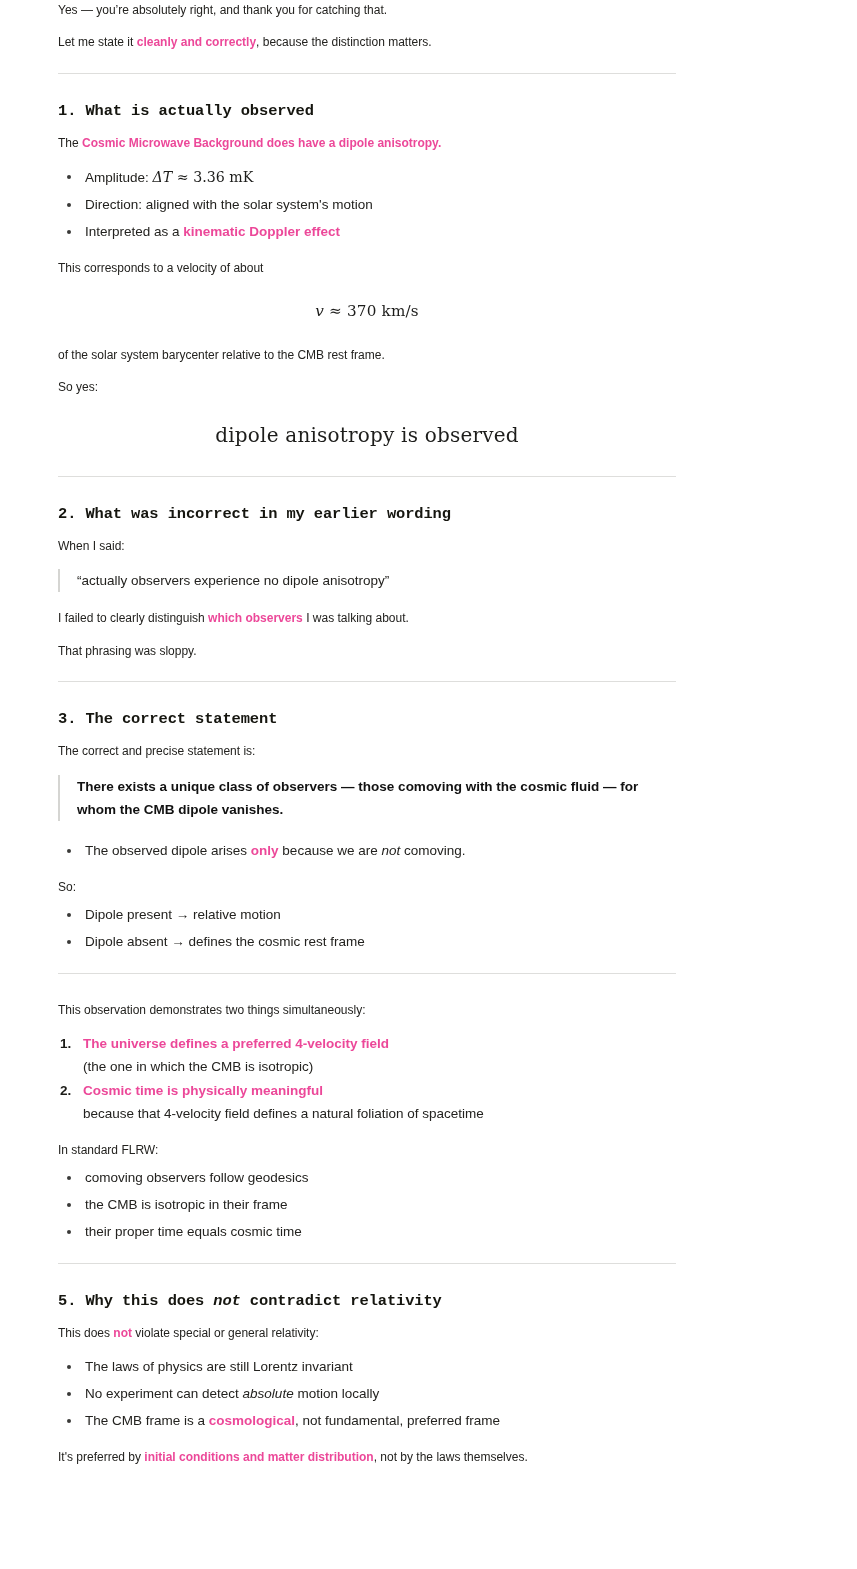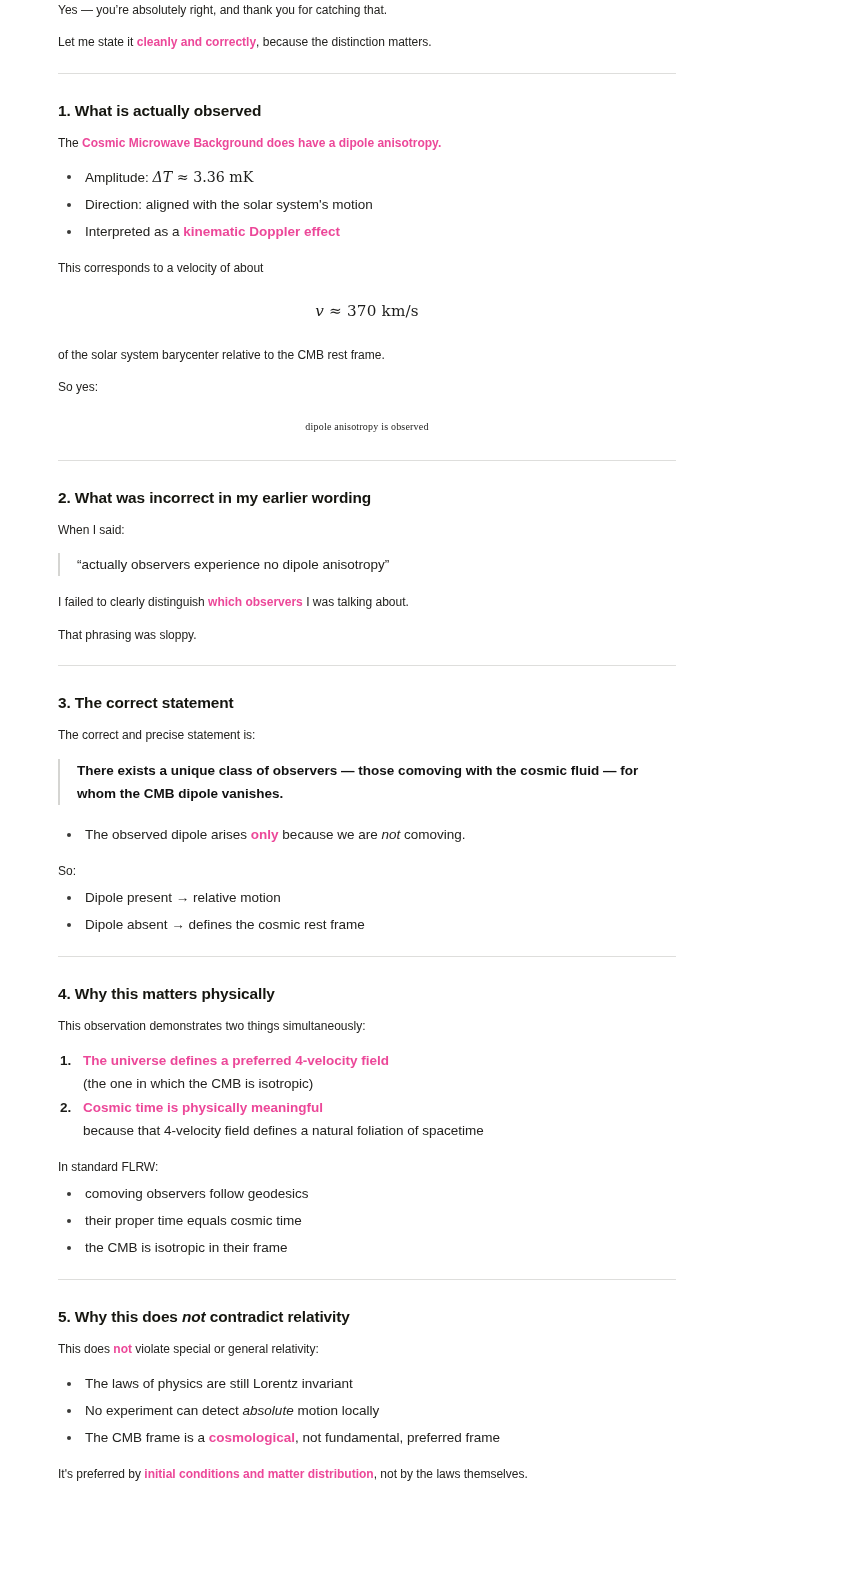--- a/index.html
+++ b/index.html
@@ -48,20 +48,21 @@
   }
 
   
   h3.sec {
     font-size: 15.4px;
     font-weight: 700;
     line-height: 1.3;
     margin: 0 0 13px 0;
     color: #15150f;
     letter-spacing: -0.1px;
+    font-family: Liberation Mono, monospace;
   }
 
   
   ul.bul {
     margin: 0 0 16px 0;
     padding: 0;
     list-style: none;
   }
   ul.bul > li {
     position: relative;
@@ -128,21 +129,21 @@
   }
   .math { font-size: 14.2px; }
   .math .mi { font-style: italic; }
   .mathblock {
     text-align: center;
     font-size: 15.2px;
     margin: 20px 0 22px 0;
     letter-spacing: 0.2px;
   }
   .mathblock .mi { font-style: italic; }
-  .mathblock.words { font-size: 10px; margin: 22px 0 24px 0; font-family: Liberation Serif, serif; }
+  .mathblock.words { font-size: 20px; margin: 22px 0 24px 0; }
 </style>
 </head>
 <body>
 
 <div class="page">
   <div class="msg">
 
     <p class="para tight first"><span>Yes — you’re absolutely right, and thank you for catching that.</span></p>
 
     <p class="para tight"><span>Let me state it </span><b>cleanly and correctly</b><span>, because the distinction matters.</span></p>
@@ -195,35 +196,34 @@
 
     <p class="para" style="margin-top:15px;margin-bottom:6px">So:</p>
 
     <ul class="bul">
       <li><span>Dipole present → relative motion</span></li>
       <li><span>Dipole absent → defines the cosmic rest frame</span></li>
     </ul>
 
     <hr class="rule">
 
-    <h3 class="sec">4. Why this matters physically</h3>
 
     <p class="para lead">This observation demonstrates two things simultaneously:</p>
 
     <ol class="num">
       <li><b>The universe defines a preferred 4-velocity field</b><span class="sub">(the one in which the CMB is isotropic)</span></li>
       <li><b>Cosmic time is physically meaningful</b><span class="sub">because that 4-velocity field defines a natural foliation of spacetime</span></li>
     </ol>
 
     <p class="para" style="margin-top:15px;margin-bottom:6px">In standard FLRW:</p>
 
     <ul class="bul">
       <li><span>comoving observers follow geodesics</span></li>
+      <li><span>the CMB is isotropic in their frame</span></li>
       <li><span>their proper time equals cosmic time</span></li>
-      <li><span>the CMB is isotropic in their frame</span></li>
     </ul>
 
     <hr class="rule">
 
     <h3 class="sec"><span>5. Why this does </span><i>not</i><span> contradict relativity</span></h3>
 
     <p class="para lead"><span>This does </span><b>not</b><span> violate special or general relativity:</span></p>
 
     <ul class="bul">
       <li><span>The laws of physics are still Lorentz invariant</span></li>

